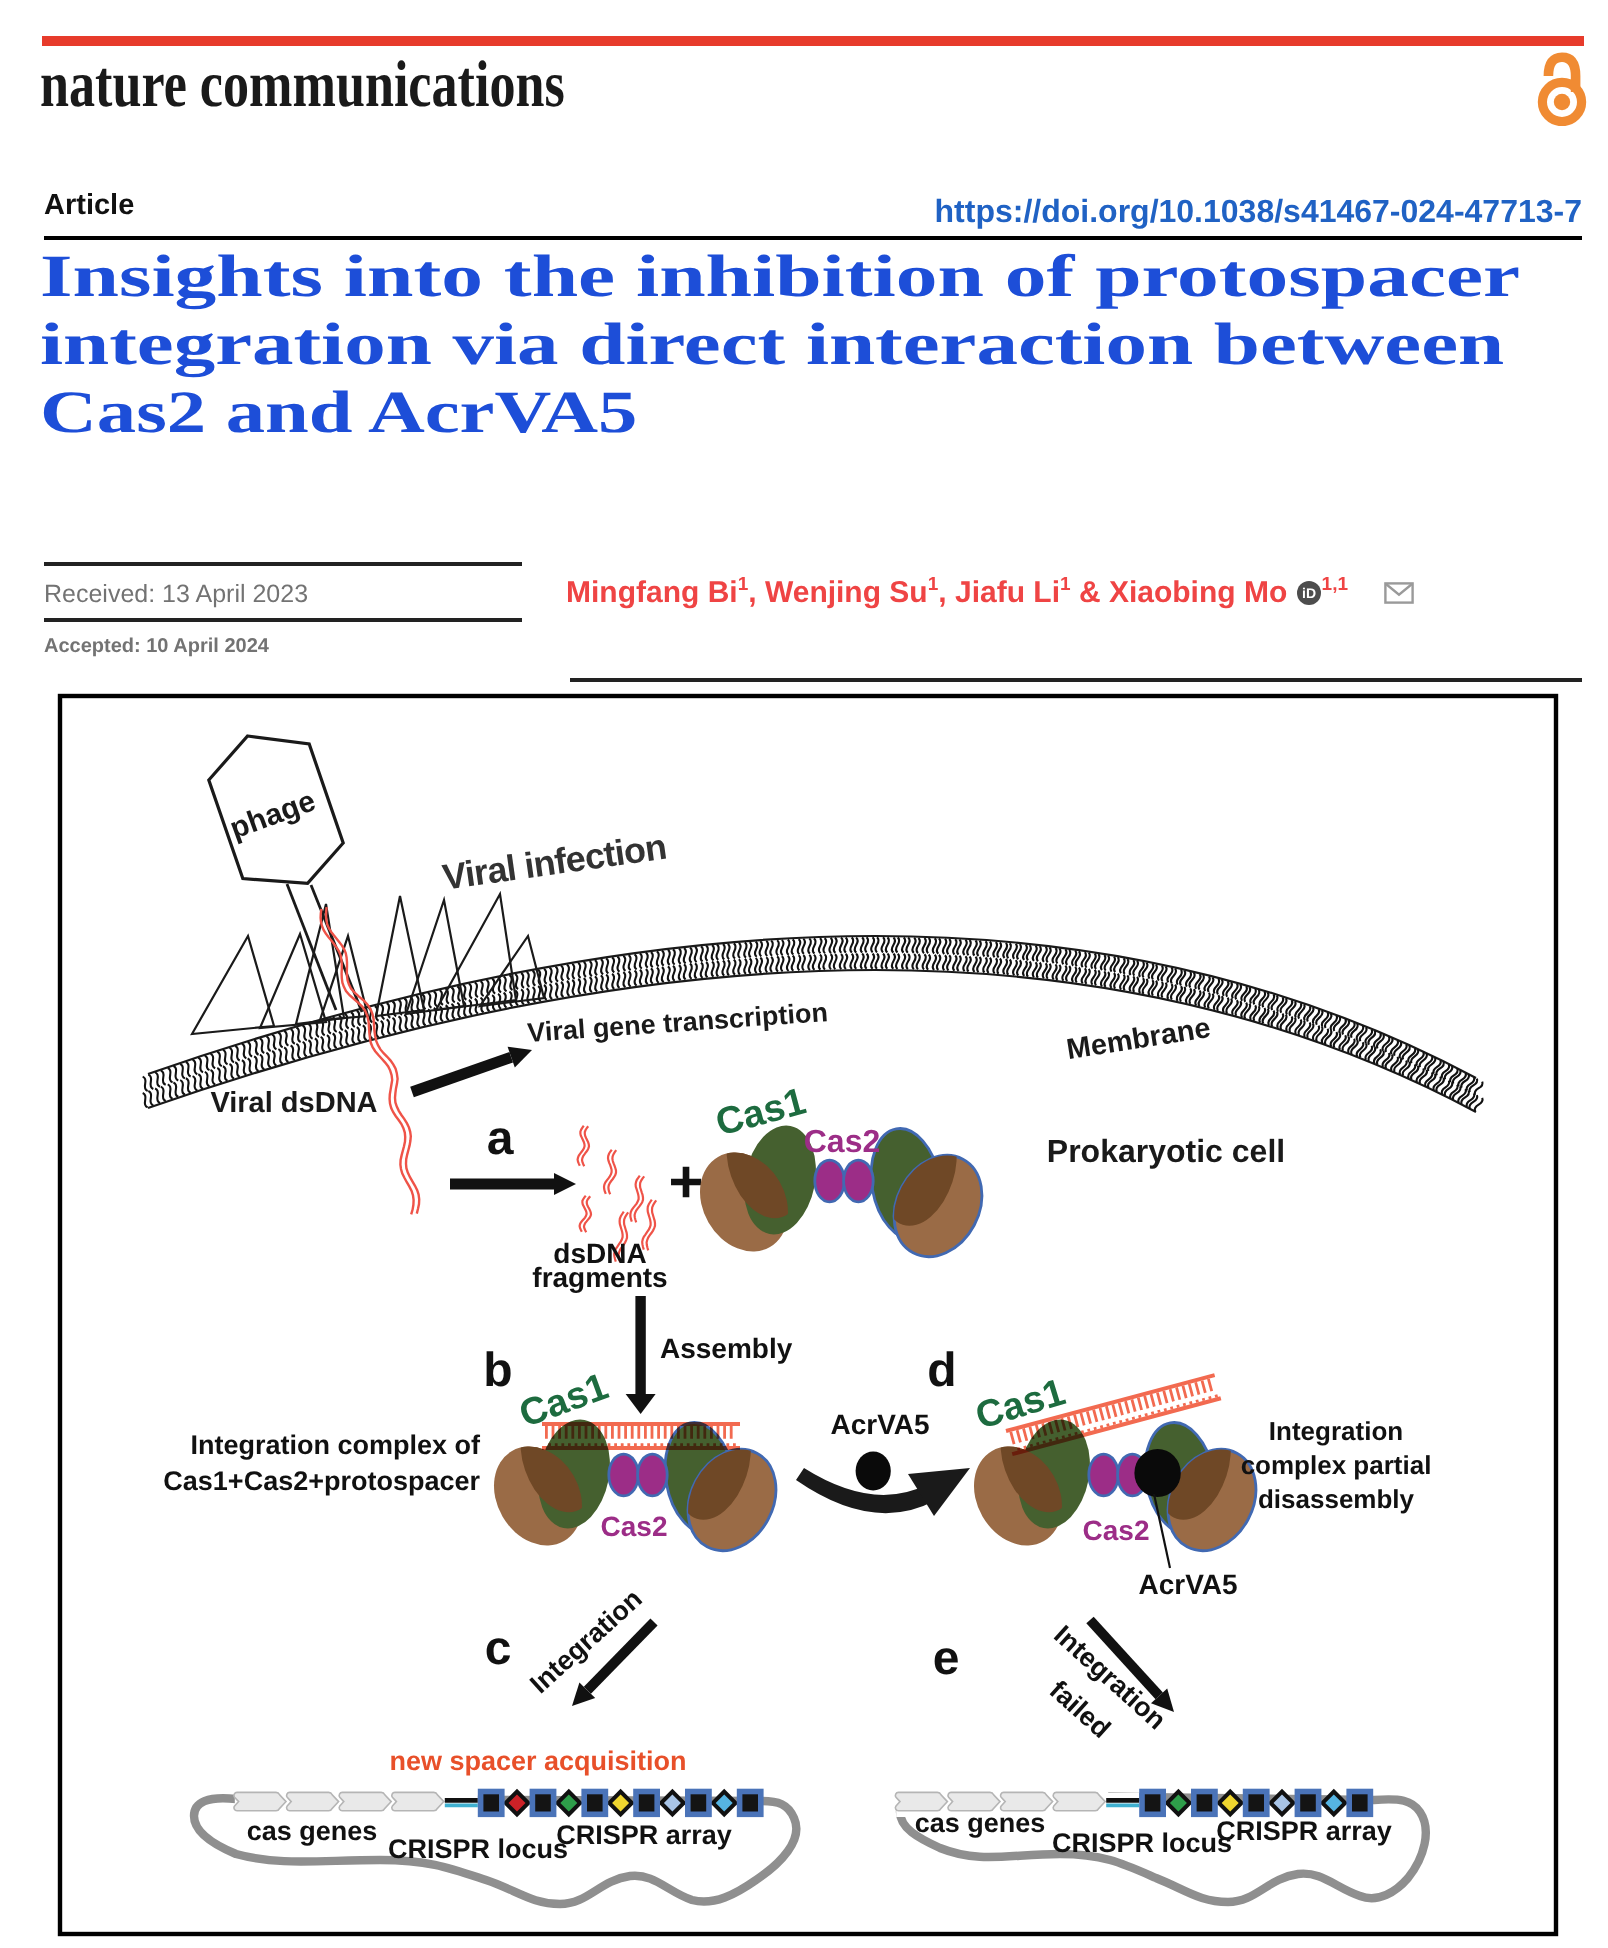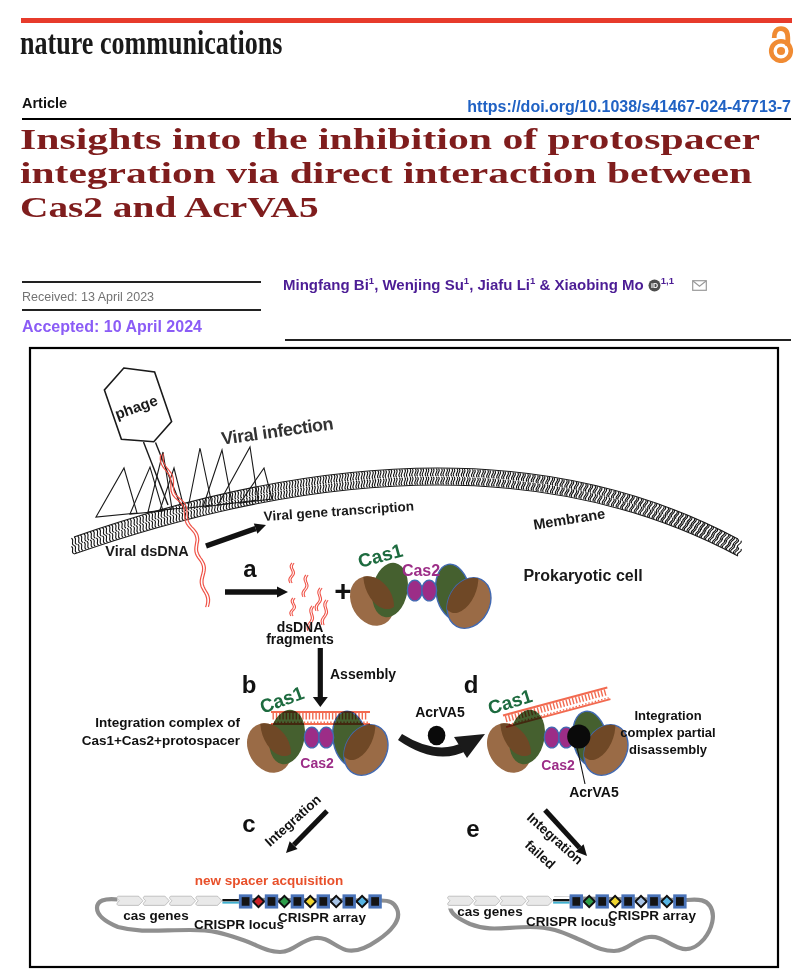--- a/index.html
+++ b/index.html
@@ -9,30 +9,30 @@
 <div style="position:absolute;left:21px;top:18px;width:771px;height:5px;background:#e73b2b"></div>
 <div style="position:absolute;left:20px;top:27px;font-family:'Liberation Serif',serif;font-weight:bold;font-size:33px;line-height:33px;color:#1a1a1a;transform:scaleX(0.79);transform-origin:0 50%;white-space:nowrap">nature communications</div>
 <svg style="position:absolute;left:768px;top:26px" width="26" height="37" viewBox="0 0 26 37">
   <path d="M6.2,12 Q6.2,2.6 13,2.6 Q19.8,2.6 19.8,12 L19.8,20" fill="none" stroke="#f08b33" stroke-width="4.8"></path>
   <circle cx="13" cy="25" r="9.8" fill="none" stroke="#f08b33" stroke-width="4.6"></circle>
   <circle cx="13" cy="25" r="4.1" fill="#f08b33"></circle>
 </svg>
 <div style="position:absolute;left:22px;top:95px;font-size:14.5px;font-weight:bold;color:#111">Article</div>
 <div style="position:absolute;right:13px;top:98px;font-size:16px;font-weight:bold;color:#2062c4">https://doi.org/10.1038/s41467-024-47713-7</div>
 <div style="position:absolute;left:22px;top:118.4px;width:769px;height:2px;background:#000"></div>
-<div style="position:absolute;left:20px;top:122px;width:780px;font-family:'Liberation Serif',serif;font-weight:bold;font-size:30px;line-height:34px;color:#7f1d1d">
+<div style="position:absolute;left:20px;top:122px;width:780px;font-family:'Liberation Serif',serif;font-weight:bold;font-size:30px;line-height:34px;color:#1d4ed8">
 <div style="transform:scaleX(1.391);transform-origin:0 50%;white-space:nowrap">Insights into the inhibition of protospacer</div>
 <div style="transform:scaleX(1.383);transform-origin:0 50%;white-space:nowrap">integration via direct interaction between</div>
 <div style="transform:scaleX(1.311);transform-origin:0 50%;white-space:nowrap">Cas2 and AcrVA5</div>
 </div>
 <div style="position:absolute;left:22px;top:281px;width:239px;height:2px;background:#222"></div>
 <div style="position:absolute;left:22px;top:290px;font-size:12.5px;font-weight:normal;color:#737373">Received: 13 April 2023</div>
 <div style="position:absolute;left:22px;top:309px;width:239px;height:2px;background:#222"></div>
-<div style="position:absolute;left:22px;top:318px;font-size:16px;font-weight:bold;color:#8b5cf6">Accepted: 10 April 2024</div>
-<div style="position:absolute;left:283px;top:276px;font-size:15px;font-weight:bold;color:#4c1d95">Mingfang Bi<sup style="font-size:9.5px">1</sup>, Wenjing Su<sup style="font-size:9.5px">1</sup>, Jiafu Li<sup style="font-size:9.5px">1</sup> &amp; Xiaobing Mo
+<div style="position:absolute;left:22px;top:318px;font-size:10px;font-weight:bold;color:#737373">Accepted: 10 April 2024</div>
+<div style="position:absolute;left:283px;top:288px;font-size:15px;font-weight:bold;color:#ef4444">Mingfang Bi<sup style="font-size:9.5px">1</sup>, Wenjing Su<sup style="font-size:9.5px">1</sup>, Jiafu Li<sup style="font-size:9.5px">1</sup> &amp; Xiaobing Mo
 <svg width="13" height="13" viewBox="0 0 13 13" style="vertical-align:-2px">
       <circle cx="6.5" cy="6.5" r="6" fill="#4d4d4d"></circle>
       <text x="6.5" y="9.2" text-anchor="middle" font-size="7" font-weight="bold" fill="#fff" font-family="'Liberation Sans',sans-serif">iD</text>
     </svg><sup style="font-size:9.5px">1,1</sup>
 <svg width="15" height="11" viewBox="0 0 15 11" style="vertical-align:-1px;margin-left:14px">
       <rect x="0.7" y="0.7" width="13.6" height="9.6" fill="none" stroke="#9a9a9a" stroke-width="1.2"></rect>
       <path d="M1,1 L7.5,6.3 L14,1" fill="none" stroke="#9a9a9a" stroke-width="1.2"></path>
     </svg>
 </div>
 <div style="position:absolute;left:285px;top:339px;width:506px;height:2px;background:#222"></div>

